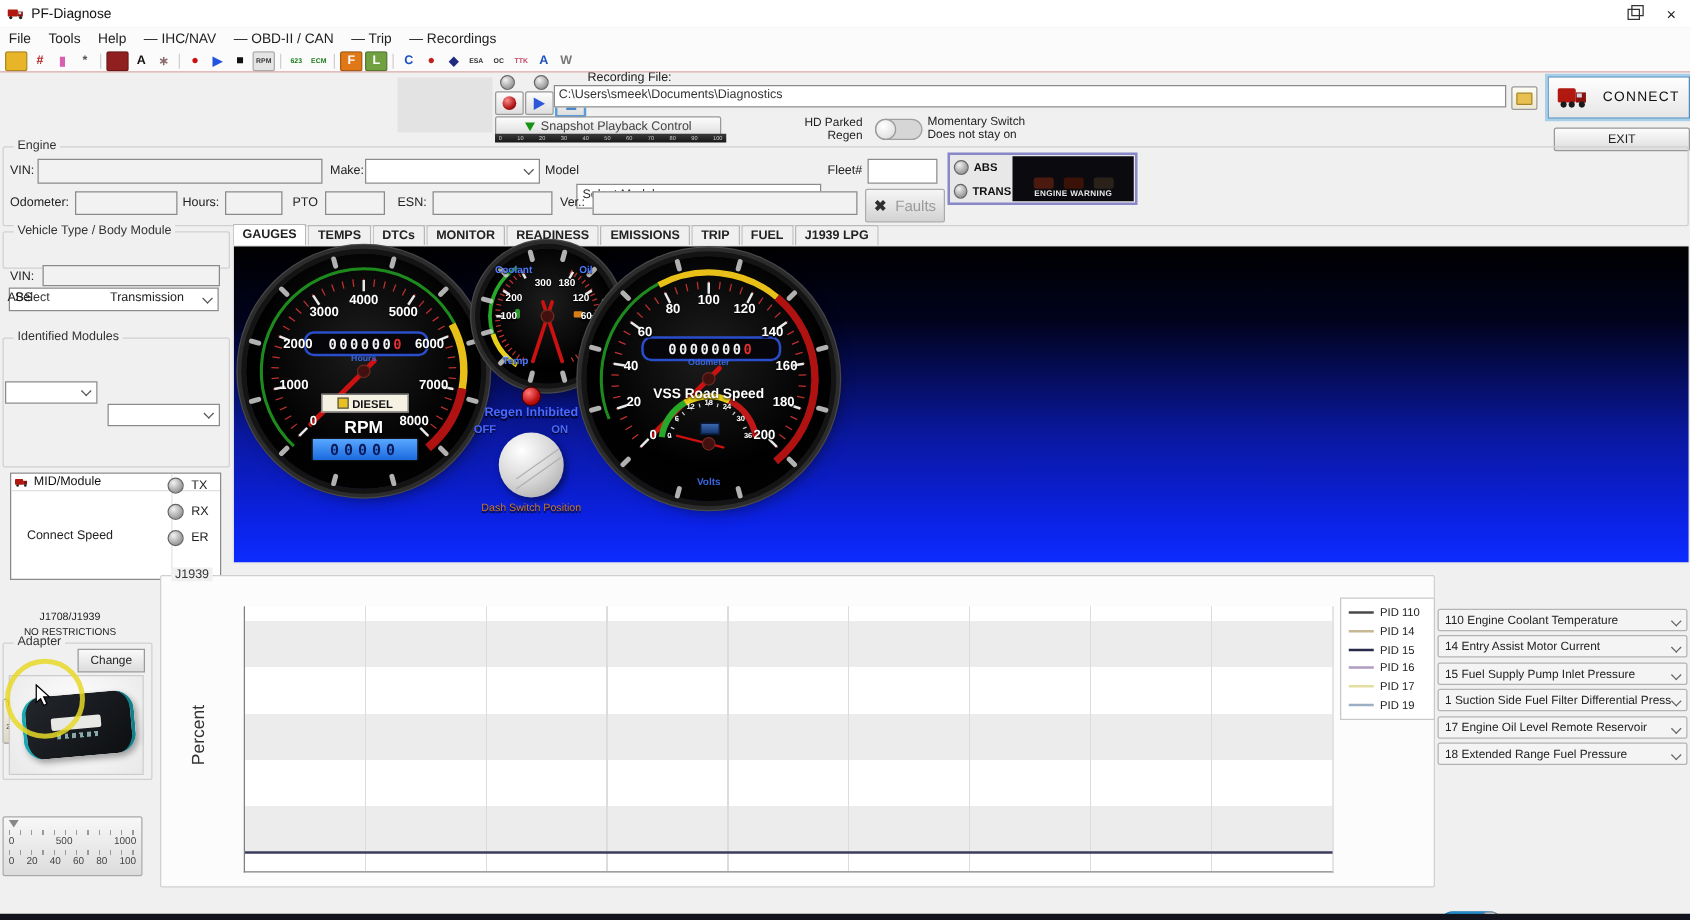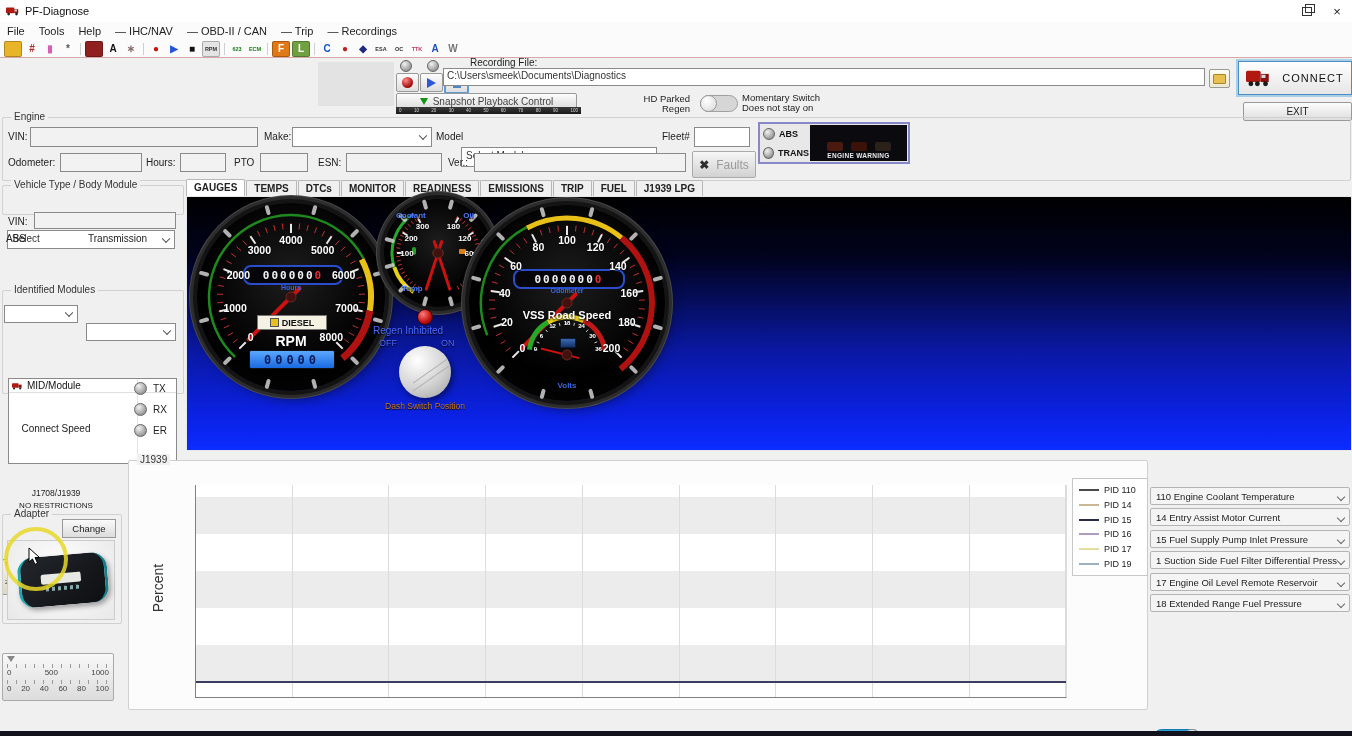--- a/index.html
+++ b/index.html
@@ -88,21 +88,21 @@
   .odo{position:absolute;background:#05050a;border:2px solid #2a4ecb;border-radius:8px;display:flex;align-items:center;justify-content:center;font-family:"DejaVu Sans Mono",monospace;font-weight:bold;font-size:11px;color:#f2f2f2;letter-spacing:2px;}
   .odo .odo-red{color:#e03030;}
   .odo-label{position:absolute;width:100%;text-align:center;font-size:7px;color:#3a66dd;font-weight:bold;}
   .badge{position:absolute;background:#f5f2e4;border:1px solid #777;color:#111;font-size:9px;font-weight:bold;display:flex;align-items:center;justify-content:center;gap:3px;}
   .badge::before{content:"";width:7px;height:7px;background:#e8c020;border:1px solid #555;}
   .gauge-name{position:absolute;width:100%;text-align:center;color:#fff;font-weight:bold;text-shadow:0 1px 2px #000;}
   .lcd{position:absolute;background:linear-gradient(#5aa8ff,#1a6ae0);border:1px solid #111;border-radius:2px;font-family:"DejaVu Sans Mono",monospace;font-weight:bold;font-size:12px;color:#0a1a5a;display:flex;align-items:center;justify-content:center;letter-spacing:4px;}
   .blue-mini{position:absolute;color:#4a7aff;font-weight:bold;font-size:8px;text-shadow:0 1px 1px #000;}
   #battery-icon{position:absolute;width:14px;height:8px;background:linear-gradient(#3a6ab0,#14336a);border:1px solid #0a1a3a;border-radius:1px;}
   #regen-led{border-radius:50%;background:radial-gradient(circle at 35% 30%,#ff7a7a,#c01010 60%,#700505);border:1px solid #400;}
-  .regen-txt{position:absolute;color:#4a6aff;font-weight:normal;text-align:left;text-shadow:0 1px 1px #000;}
+  .regen-txt{position:absolute;color:#4a6aff;font-weight:bold;text-align:center;text-shadow:0 1px 1px #000;}
   #dash-knob{border-radius:50%;background:radial-gradient(circle at 35% 28%,#ffffff,#d2d2d2 55%,#9c9c9c);box-shadow:2px 3px 6px rgba(0,0,0,.5);position:absolute;overflow:hidden;}
   #dash-knob i{position:absolute;left:10px;top:24px;width:44px;height:1px;background:#b0b0b0;transform:rotate(-35deg);display:block;}
   #dash-knob i + i{top:32px;}
   #dash-label{position:absolute;color:#c87818;font-weight:normal;font-size:8.5px;text-align:center;text-shadow:0 1px 1px #000;}
   
   #chart-group{background:#fcfcfc;}
   #plot{background:
       repeating-linear-gradient(to right,transparent 0,transparent 95.7px,#dcdcdc 95.7px,#dcdcdc 96.7px),
       linear-gradient(#fff 0,#fff 12px,#ececec 12px,#ececec 49px,#fff 49px,#fff 86px,#ececec 86px,#ececec 123px,#fff 123px,#fff 160px,#ececec 160px,#ececec 197px,#fff 197px);
       border-left:1px solid #808080;border-bottom:1px solid #808080;border-right:1px solid #dcdcdc;}
@@ -302,21 +302,21 @@
   <div class="abs groupbox" style="left:2px;top:185px;width:180px;height:28px;">
     <span class="gb-label">Vehicle Type / Body Module</span>
   </div>
   <div class="abs combo" style="left:7px;top:190px;width:168px;height:19px;">Select</div>
   <span class="abs lbl" style="left:8px;top:216px;">VIN:</span>
   <div class="abs field gray" style="left:34px;top:212px;width:142px;height:17px;"></div>
   <span class="abs lbl" style="left:6px;top:233px;">ABS</span>
   <span class="abs lbl" style="left:88px;top:233px;">Transmission</span>
   <div class="abs combo" style="left:4px;top:246px;width:74px;height:18px;"></div>
   <div class="abs combo" style="left:86px;top:246px;width:90px;height:18px;"></div>
-  <div class="abs groupbox" style="left:2px;top:270px;width:180px;height:102px;margin-top:20px;">
+  <div class="abs groupbox" style="left:2px;top:270px;width:180px;height:102px;">
     <span class="gb-label">Identified Modules</span>
   </div>
   <div class="abs" id="modules-list" style="left:8px;top:283px;width:167px;height:84px;">
     <div id="modules-header">
       <svg width="11" height="8" viewBox="0 0 32 22">
           <rect x="0" y="3" width="19" height="13" rx="2" fill="#b01810"></rect>
           <rect x="19" y="7" width="9" height="9" fill="#8a120c"></rect>
           <circle cx="6" cy="18" r="3" fill="#222"></circle>
           <circle cx="24" cy="18" r="3" fill="#222"></circle>
         </svg>
@@ -549,21 +549,21 @@
           <circle cx="54" cy="54" r="5" fill="#42100e" stroke="#6a2a20" stroke-width="1"></circle>
         </svg>
       <span class="blue-mini" style="left:12px;top:12px;">Coolant</span>
       <span class="blue-mini" style="right:18px;top:12px;">Oil</span>
       <span class="blue-mini" style="left:18px;bottom:14px;">Temp</span>
       <span class="blue-mini" style="right:16px;bottom:14px;">PSI</span>
       <span style="position:absolute;left:28px;top:48px;width:4px;height:8px;background:#2a9a2a;border-radius:2px;"></span>
       <span style="position:absolute;right:26px;top:50px;width:7px;height:5px;background:#d88018;border-radius:1px;"></span>
     <span class="g-label" style="left: 23px; top: 54px; font-size: 8px;">100</span>
         <span class="g-label" style="left: 27.1532px; top: 38.5px; font-size: 8px;">200</span>
-        <span class="g-label" style="left: 38.5px; top: 27.1532px; font-size: 8px;">300</span>
+        <span class="g-label" style="left: 38.5px; top: 27.1532px; font-size: 8px; padding-left: 24px;">300</span>
         <span class="g-label" style="left: 69.5px; top: 27.1532px; font-size: 8px;">180</span>
         <span class="g-label" style="left: 80.8468px; top: 38.5px; font-size: 8px;">120</span>
         <span class="g-label" style="left: 85px; top: 54px; font-size: 8px;">60</span>
       </div>
     <div class="gauge" id="gauge-road" style="left:282px;top:8px;width:196px;height:196px;">
       <svg id="svg-road" width="196" height="196">
           <path d="M 18.262188507256283 130.21616703376844 A 86 86 0 0 1 57.62544560041339 22.066507014132284" stroke="#1e8a1e" stroke-width="2.5" fill="none"></path>
           <path d="M 58.094917163199284 22.94945460699121 A 85 85 0 0 1 152.63694682335583 32.88622233488687" stroke="#e8c018" stroke-width="5" fill="none"></path>
           <path d="M 152.63694682335583 32.88622233488687 A 85 85 0 0 1 151.4922332392362 164.05740672384252" stroke="#b01212" stroke-width="6" fill="none"></path>
           <line x1="42.84567106744929" y1="153.1543289325507" x2="47.08831175456857" y2="148.91168824543144" stroke="#c03030" stroke-width="1"></line>

